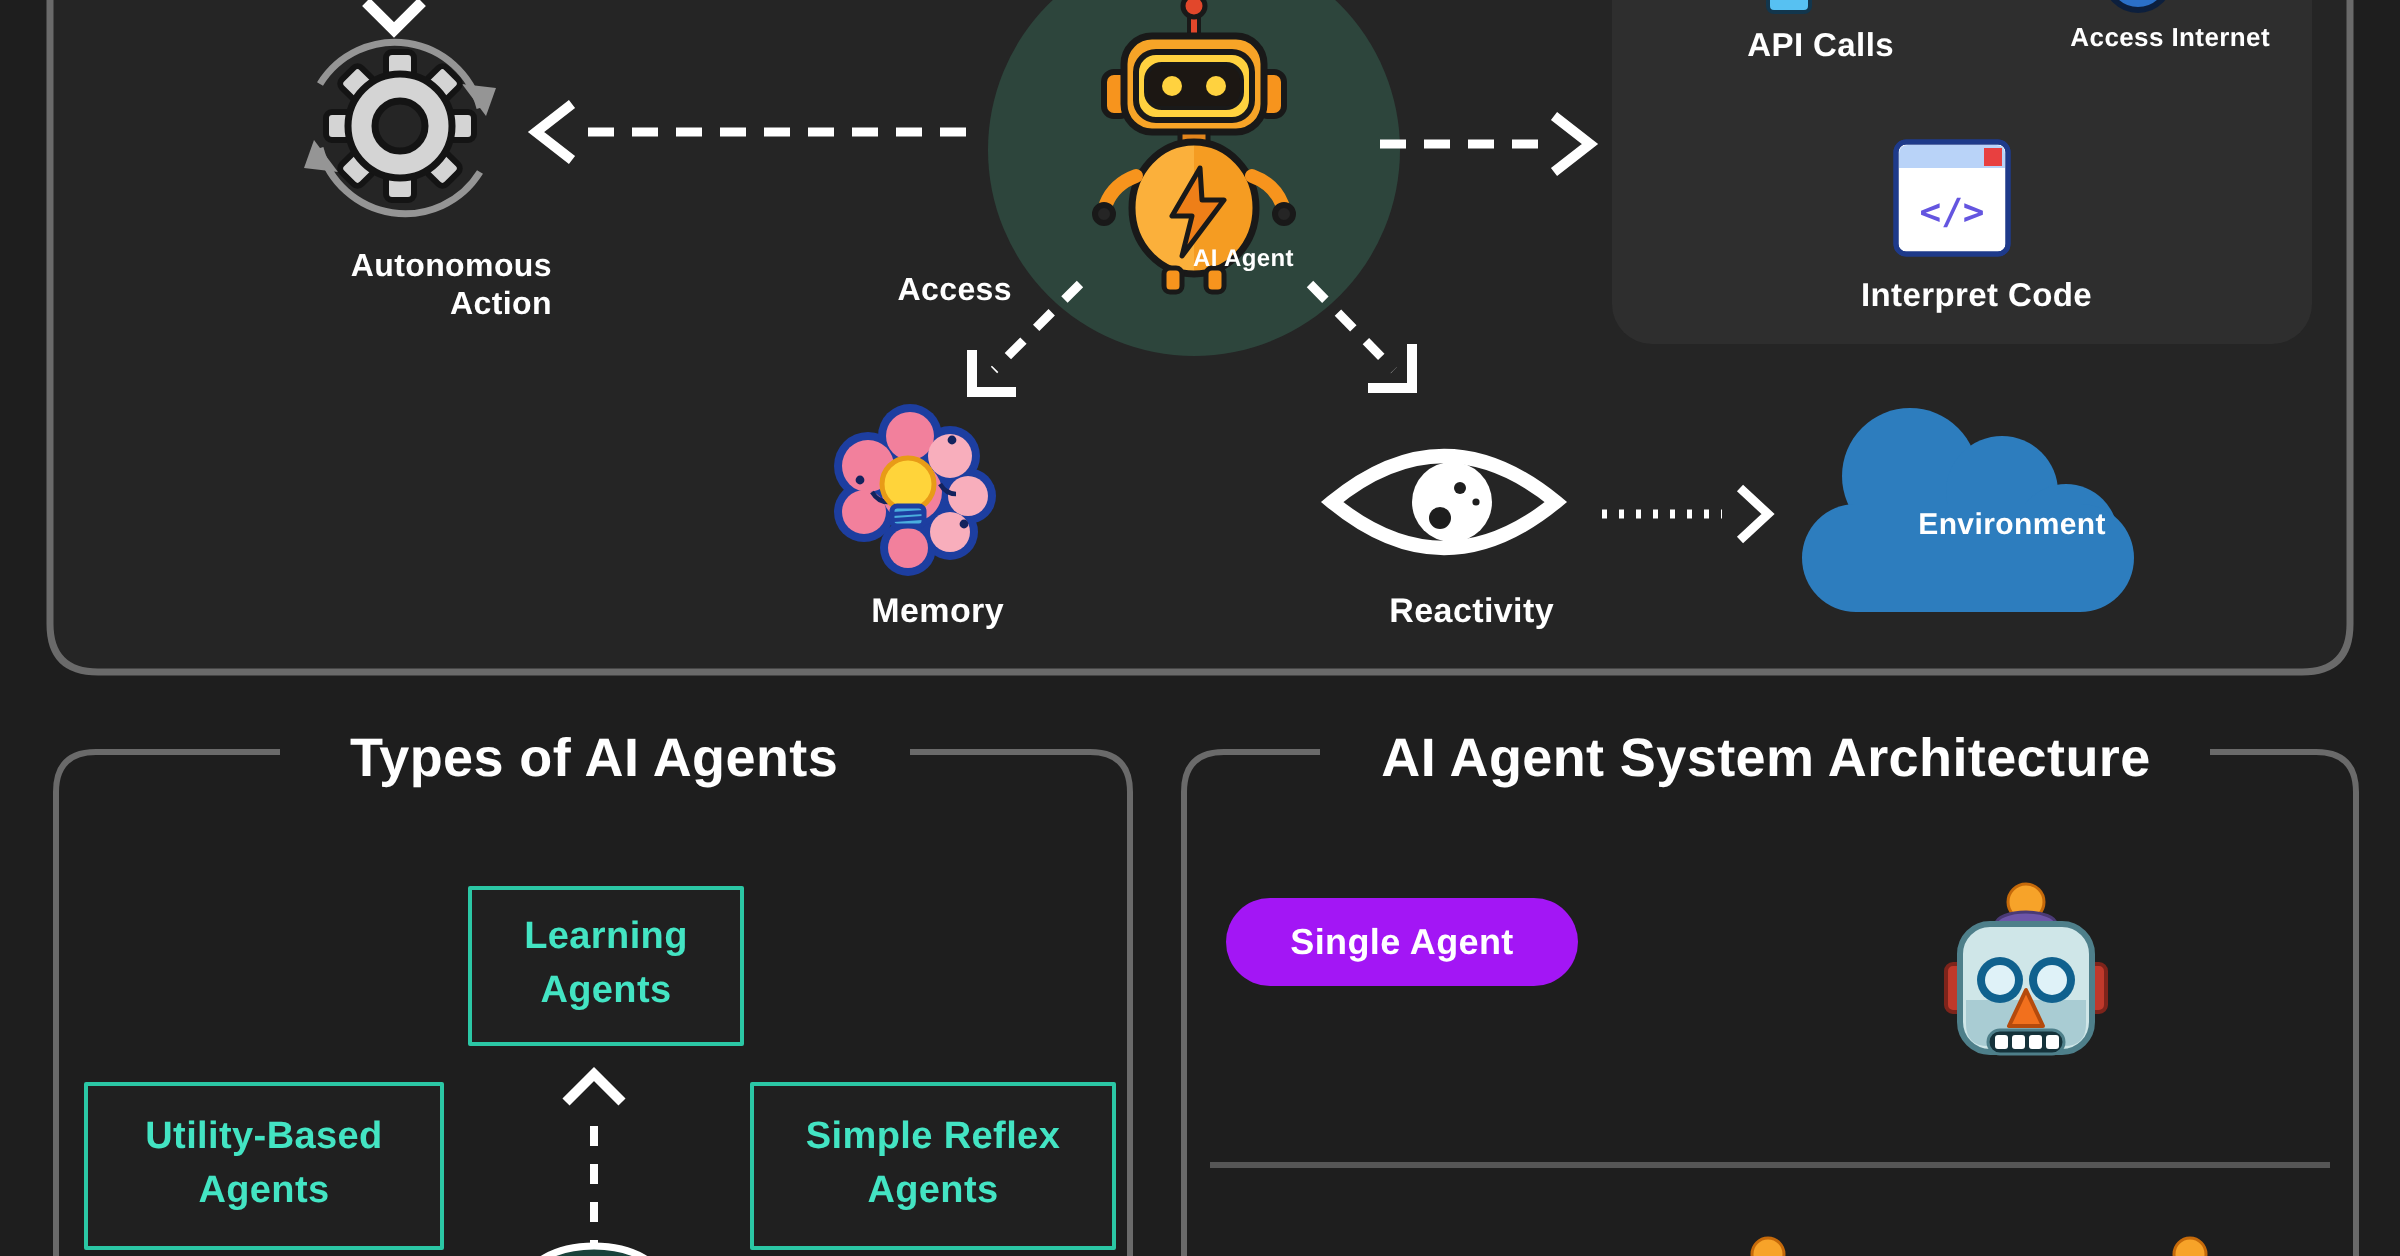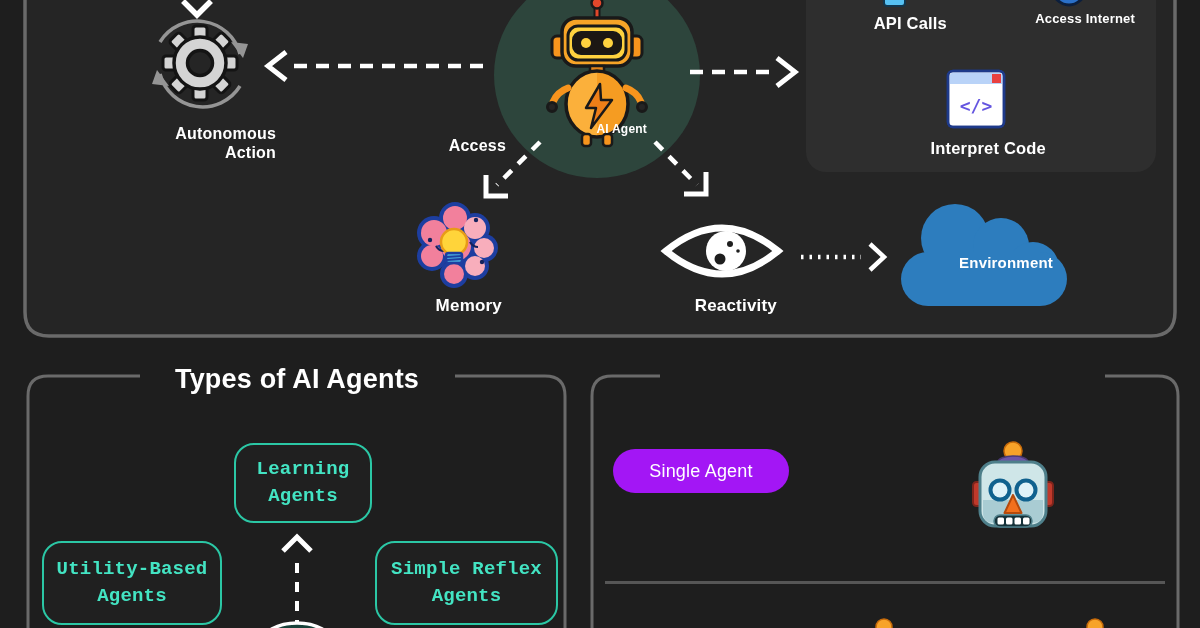--- a/index.html
+++ b/index.html
@@ -11,27 +11,27 @@
   .lbl{
     position:absolute;color:#fff;font-weight:700;text-align:right;
     white-space:pre-line;letter-spacing:.2px;line-height:1.18;
   }
   .panel-title{
     position:absolute;color:#fff;font-weight:800;font-size:27px;
     text-align:center;letter-spacing:.2px;white-space:nowrap;
   }
   .teal-box{
     position:absolute;display:flex;align-items:center;justify-content:center;
-    border:2.5px solid #2bc7a5;border-radius:20px;background:#202020;
+    border:2.5px solid #2bc7a5;border-radius:1px;background:#202020;
     color:#43e4c3;font-weight:800;font-size:19px;text-align:center;
-    white-space:pre-line;line-height:1.4;letter-spacing:.2px;font-family:Liberation Mono, monospace;
+    white-space:pre-line;line-height:1.4;letter-spacing:.2px;
   }
   .pill{
     position:absolute;display:flex;align-items:center;justify-content:center;
-    background:#a316f5;border-radius:999px;color:#fff;font-weight:400;
+    background:#a316f5;border-radius:999px;color:#fff;font-weight:700;
     font-size:18px;letter-spacing:.2px;
   }
   .divider{position:absolute;background:#565656;}
 </style>
 </head>
 <body>
 
 <div class="page">
 
   <svg class="layer" width="1200" height="628" viewBox="0 0 1200 628">
@@ -244,18 +244,19 @@
 
   <div class="teal-box" style="left:234px;top:443px;width:134px;height:76px;">Learning
 Agents</div>
 
   <div class="teal-box" style="left:42px;top:541px;width:176px;height:80px;">Utility-Based
 Agents</div>
 
   <div class="teal-box" style="left:375px;top:541px;width:179px;height:80px;">Simple Reflex
 Agents</div>
 
+  <div class="panel-title" style="left:633px;top:364px;width:500px;">AI Agent System Architecture</div>
 
   <div class="pill" style="left:613px;top:449px;width:176px;height:44px;">Single Agent</div>
 
 
   <div class="divider" style="left:605px;top:581px;width:560px;height:3px;"></div>
 </div>
 
 </body></html>

